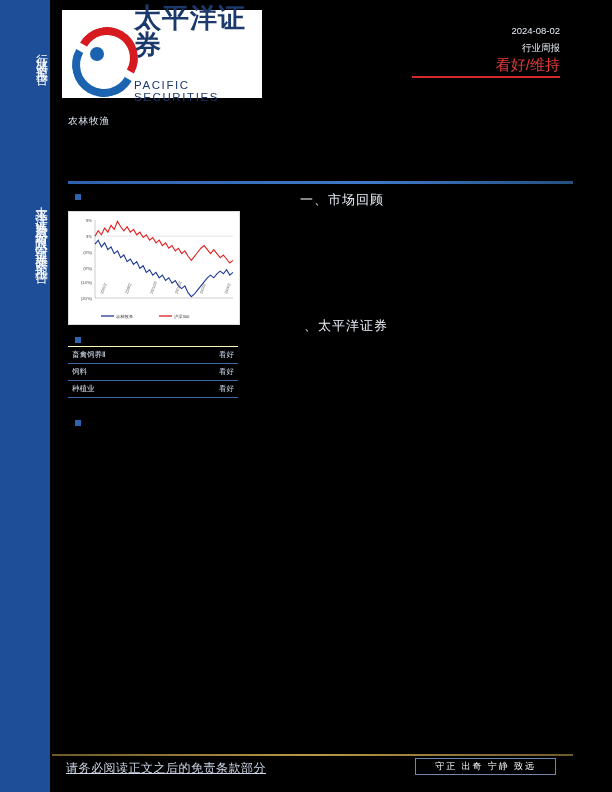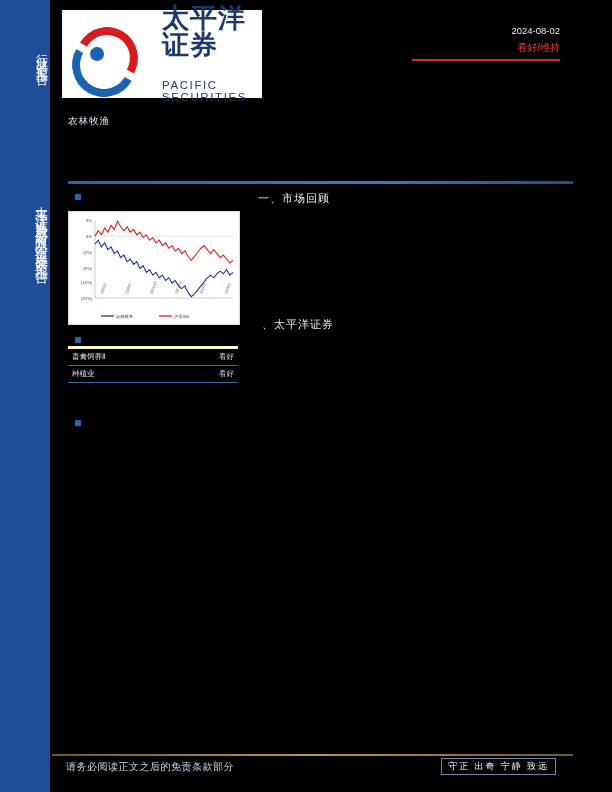--- a/index.html
+++ b/index.html
@@ -29,21 +29,20 @@
   .sidebar .vtext.t1{top:44px;font-size:12px;left:0;}
   .sidebar .vtext.t2{top:196px;font-size:13px;left:0;}
 
   
   .logo-box{
     position:absolute;left:62px;top:10px;width:200px;height:88px;
     background:#ffffff;
     display:flex;align-items:center;justify-content:flex-start;
     box-sizing:border-box;
     padding-left:8px;
-    gap:28px;
   }
   .logo-mark{
     width:58px;height:58px;position:relative;flex:0 0 58px;
   }
   .logo-mark .arc-red{
     position:absolute;left:6px;top:2px;width:46px;height:46px;
     border:8px solid #d71920;border-radius:50%;
     border-left-color:transparent;border-bottom-color:transparent;
     transform:rotate(-15deg);
   }
@@ -66,21 +65,21 @@
     margin-top:21px;font-size:11.5px;color:#1b3a6b;letter-spacing:1.6px;
     font-family:"Liberation Sans", sans-serif;
   }
 
   
   .meta{
     position:absolute;right:52px;top:22px;width:240px;text-align:right;
     font-size:9.5px;line-height:17px;color:#e8eef7;
     font-family:"Liberation Sans", sans-serif;
   }
-  .meta .rating{color:#e03a3a;font-family:Liberation Sans, sans-serif;font-size:10px;text-align:right;}
+  .meta .rating{color:#e03a3a;font-family:Liberation Sans, sans-serif;font-size:15px;text-align:right;}
   .meta .rule{
     margin-top:3px;margin-left:auto;width:148px;height:2px;background:#d42a2a;
   }
 
   
   .industry{
     position:absolute;left:68px;top:115px;font-size:9.5px;color:#dbe4f2;
     letter-spacing:1px;
   }
 
@@ -93,21 +92,21 @@
   
   .sq{
     position:absolute;width:6px;height:6px;background:#2e64ad;
   }
   .sq.s1{left:75px;top:194px;}
   .sq.s2{left:75px;top:337px;}
   .sq.s3{left:75px;top:420px;}
 
   
   .sec-title{
-    position:absolute;font-size:11px;color:#e8eef7;letter-spacing:1px;
+    position:absolute;font-size:13px;color:#e8eef7;letter-spacing:1px;margin-left:42px;
   }
   .sec-title.a{left:258px;top:191px;}
   .sec-title.b{left:262px;top:317px;}
 
   
   .chart-card{
     position:absolute;left:68px;top:211px;width:172px;height:114px;
     background:#ffffff;border:1px solid #dcdcdc;box-sizing:border-box;
   }
   .chart-card svg{display:block;}
@@ -115,35 +114,36 @@
   
   .rt{
     position:absolute;left:68px;top:346px;width:170px;
     border-collapse:collapse;font-size:7.5px;
   }
   .rt td{
     border-bottom:1px solid #3e69a6;
     padding:3px 4px;color:#d6e0f0;height:10px;
   }
   .rt td.val{text-align:right;color:#c8d6ea;width:56px;}
-  .rt tr:first-child td{border-top:3px solid #fef9c3;}
+  .rt tr:first-child td{border-top:1px solid #fef9c3;}
 
   
   .footer-rule{
     position:absolute;left:52px;top:754px;width:521px;height:2px;
     background:linear-gradient(90deg,#6d5a2a,#b99a45 50%,#6d5a2a);
   }
   .footer-note{
-    position:absolute;left:66px;top:760px;font-size:10px;color:#cdd7e8;
+    position:absolute;left:66px;top:760px;font-size:12px;color:#cdd7e8;
     letter-spacing:.5px;
+    text-decoration:underline;
   }
   .footer-slogan{
     position:absolute;right:56px;top:758px;font-size:9px;color:#ffffff;
     letter-spacing:2px;
-    border:1px solid #6f86ad;padding:1px 6px;
+    border:1px solid #6f86ad;padding:1px 19px;
   }
 </style>
 </head>
 <body>
 
 <div class="sidebar">
   <div class="vtext t1">行业研究报告</div>
   <div class="vtext t2">太平洋证券股份有限公司证券研究报告</div>
 </div>
 
@@ -154,20 +154,21 @@
     <div class="dot"></div>
   </div>
   <div class="logo-text">
     <div class="logo-cn">太平洋证券</div>
     <div class="logo-en">PACIFIC  SECURITIES</div>
   </div>
 </div>
 
 <div class="meta">
   <div>2024-08-02</div>
+  <div>行业周报</div>
   <div class="rating">看好/维持</div>
   <div class="rule"></div>
 </div>
 
 <div class="industry">农林牧渔</div>
 
 <div class="hr-main"></div>
 
 <div class="sq s1"></div>
 <div class="sq s2"></div>
@@ -202,20 +203,24 @@
     </svg>
 </div>
 
 <table class="rt">
   <tbody id="rt-body">
       <tr>
         <td>畜禽饲养Ⅱ</td>
         <td class="val">看好</td>
       </tr>
       <tr>
+        <td>饲料</td>
+        <td class="val">看好</td>
+      </tr>
+      <tr>
         <td>种植业</td>
         <td class="val">看好</td>
       </tr>
     </tbody>
 </table>
 
 <div class="footer-rule"></div>
 <div class="footer-note">请务必阅读正文之后的免责条款部分</div>
 <div class="footer-slogan">守正 出奇 宁静 致远</div>
 

